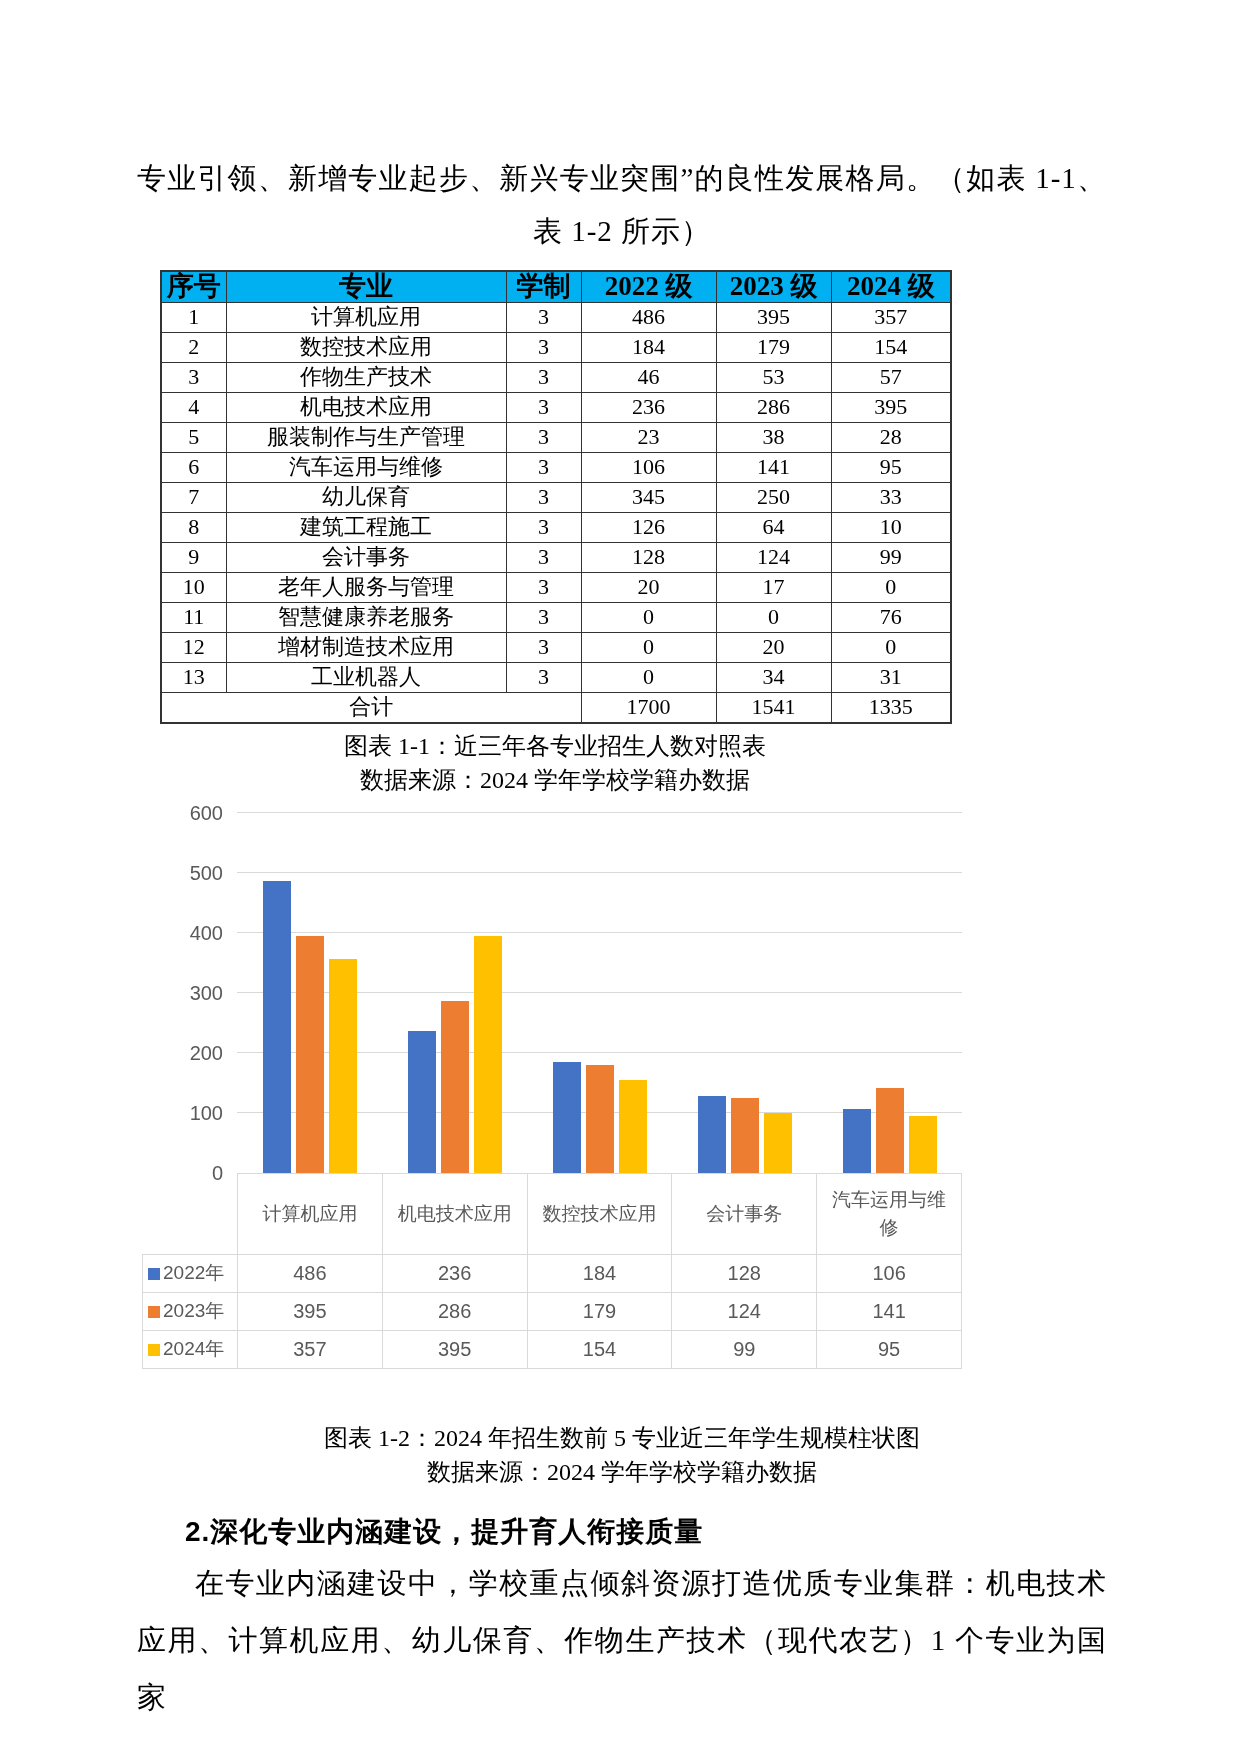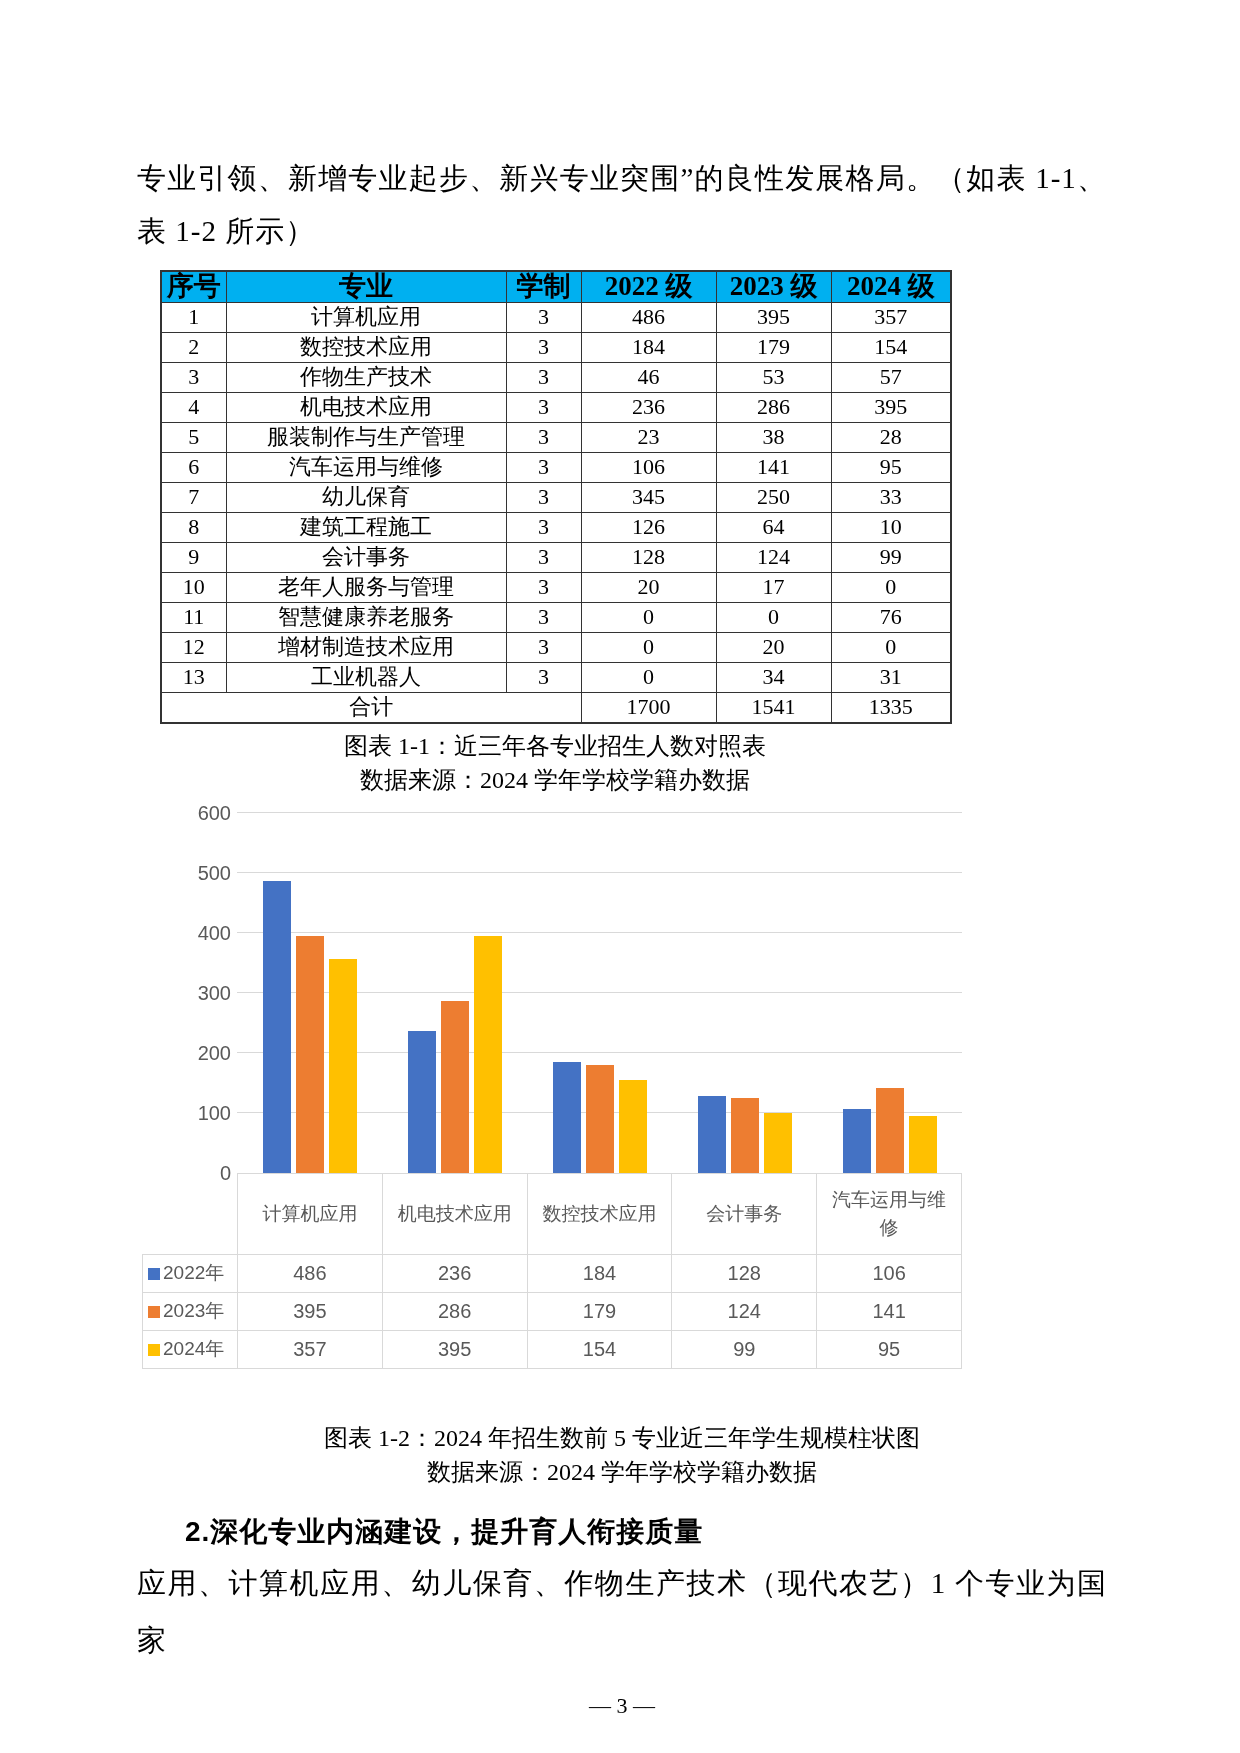--- a/index.html
+++ b/index.html
@@ -1,36 +1,36 @@
 <!DOCTYPE html>
 <html><head>
 <meta charset="utf-8">
 <style>
   html,body{margin:0;padding:0;background:#fff;}
   body{width:1240px;height:1753px;font-family:"Liberation Serif","DejaVu Serif",serif;color:#000;}
   .page{box-sizing:border-box;width:1240px;height:1753px;padding:152px 133px 0 137px;overflow:hidden;}
 
   
-  .para{margin:0;font-size:29px;line-height:53px;letter-spacing:1px;}
+  .para{margin:0;font-size:29px;line-height:53px;letter-spacing:1px;text-align:center;}
   .just{text-align:justify;text-align-last:justify;}
 
   
   .tblwrap{width:790px;margin-left:23px;margin-top:12px;}
   table.data-table{border-collapse:collapse;width:790px;table-layout:fixed;border:2px solid #333;}
   table.data-table th,table.data-table td{border:1px solid #333;height:29px;padding:0 4px;
     text-align:center;vertical-align:middle;font-size:22px;line-height:1.1;}
   table.data-table th{background:#00B0F0;font-weight:bold;font-size:27px;}
   .caption{font-size:24px;line-height:34px;text-align:center;margin:0;}
   .cap1{margin-top:5px;}
 
   
   .chart{width:820px;margin-left:5px;margin-top:16px;font-family:"Liberation Sans","DejaVu Sans",sans-serif;}
   .chart-top{display:flex;}
   .ylabels{width:95px;position:relative;height:360px;}
-  .ylabel{position:absolute;right:6px;transform:translateY(50%);font-size:20px;color:#595959;}
+  .ylabel{position:absolute;right:14px;transform:translateY(50%);font-size:20px;color:#595959;}
   .plot{flex:1;position:relative;height:360px;}
   .gridline{position:absolute;left:0;right:0;height:1px;background:#D9D9D9;}
   .groups{position:absolute;left:0;right:0;top:0;bottom:0;display:flex;}
   .bar-group{flex:1;display:flex;align-items:flex-end;justify-content:center;gap:5px;}
   .bar{width:28px;}
 
   table.chart-table{border-collapse:collapse;width:820px;table-layout:fixed;}
   table.chart-table td{border:1px solid #D9D9D9;color:#595959;vertical-align:middle;}
   table.chart-table td.corner{border:none;}
   td.cat{height:72px;font-size:19px;text-align:center;padding:4px 10px;line-height:1.45;}
@@ -283,16 +283,17 @@
             <td class="val">95</td>
           </tr>
         </tbody>
     </table>
   </div>
 
   <p class="caption figcap">图表 1-2：2024 年招生数前 5 专业近三年学生规模柱状图</p>
   <p class="caption">数据来源：2024 学年学校学籍办数据</p>
 
   <h3 class="sec">2.深化专业内涵建设，提升育人衔接质量</h3>
+  <p class="body-line just indent">在专业内涵建设中，学校重点倾斜资源打造优质专业集群：机电技术</p>
   <p class="body-line just">应用、计算机应用、幼儿保育、作物生产技术（现代农艺）1 个专业为国家</p>
 
   <div class="pagenum">— 3 —</div>
 </div>
 
 </body></html>

